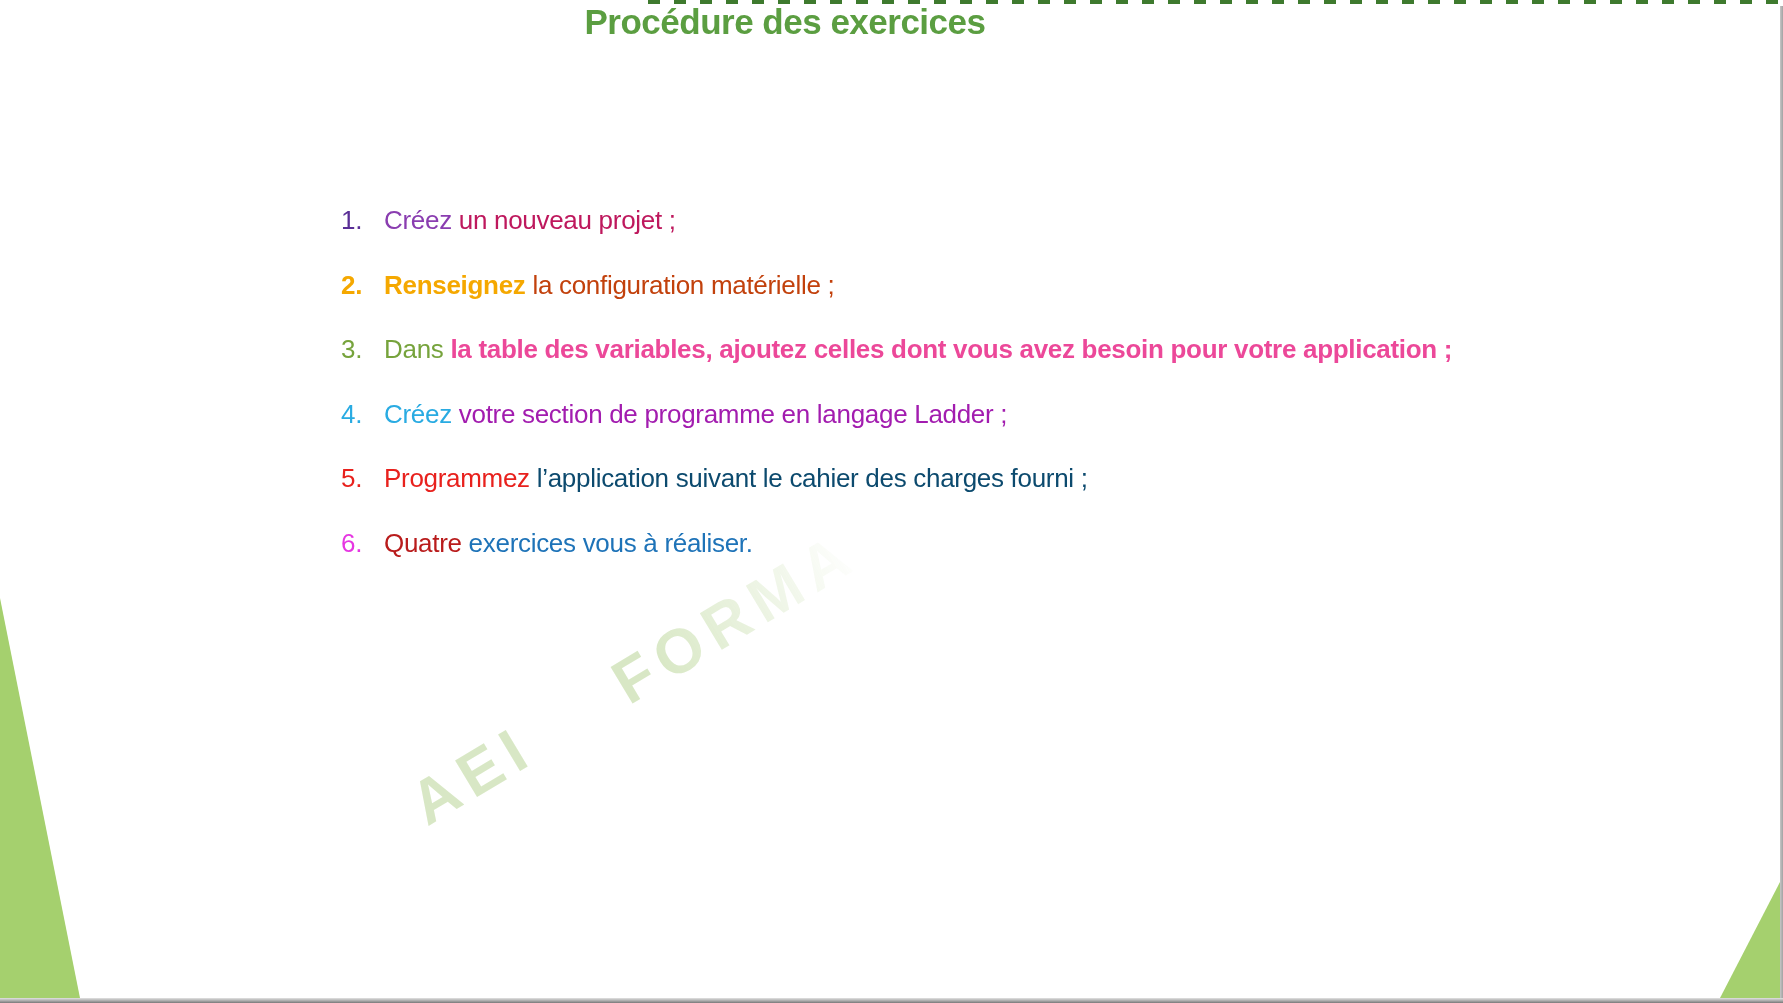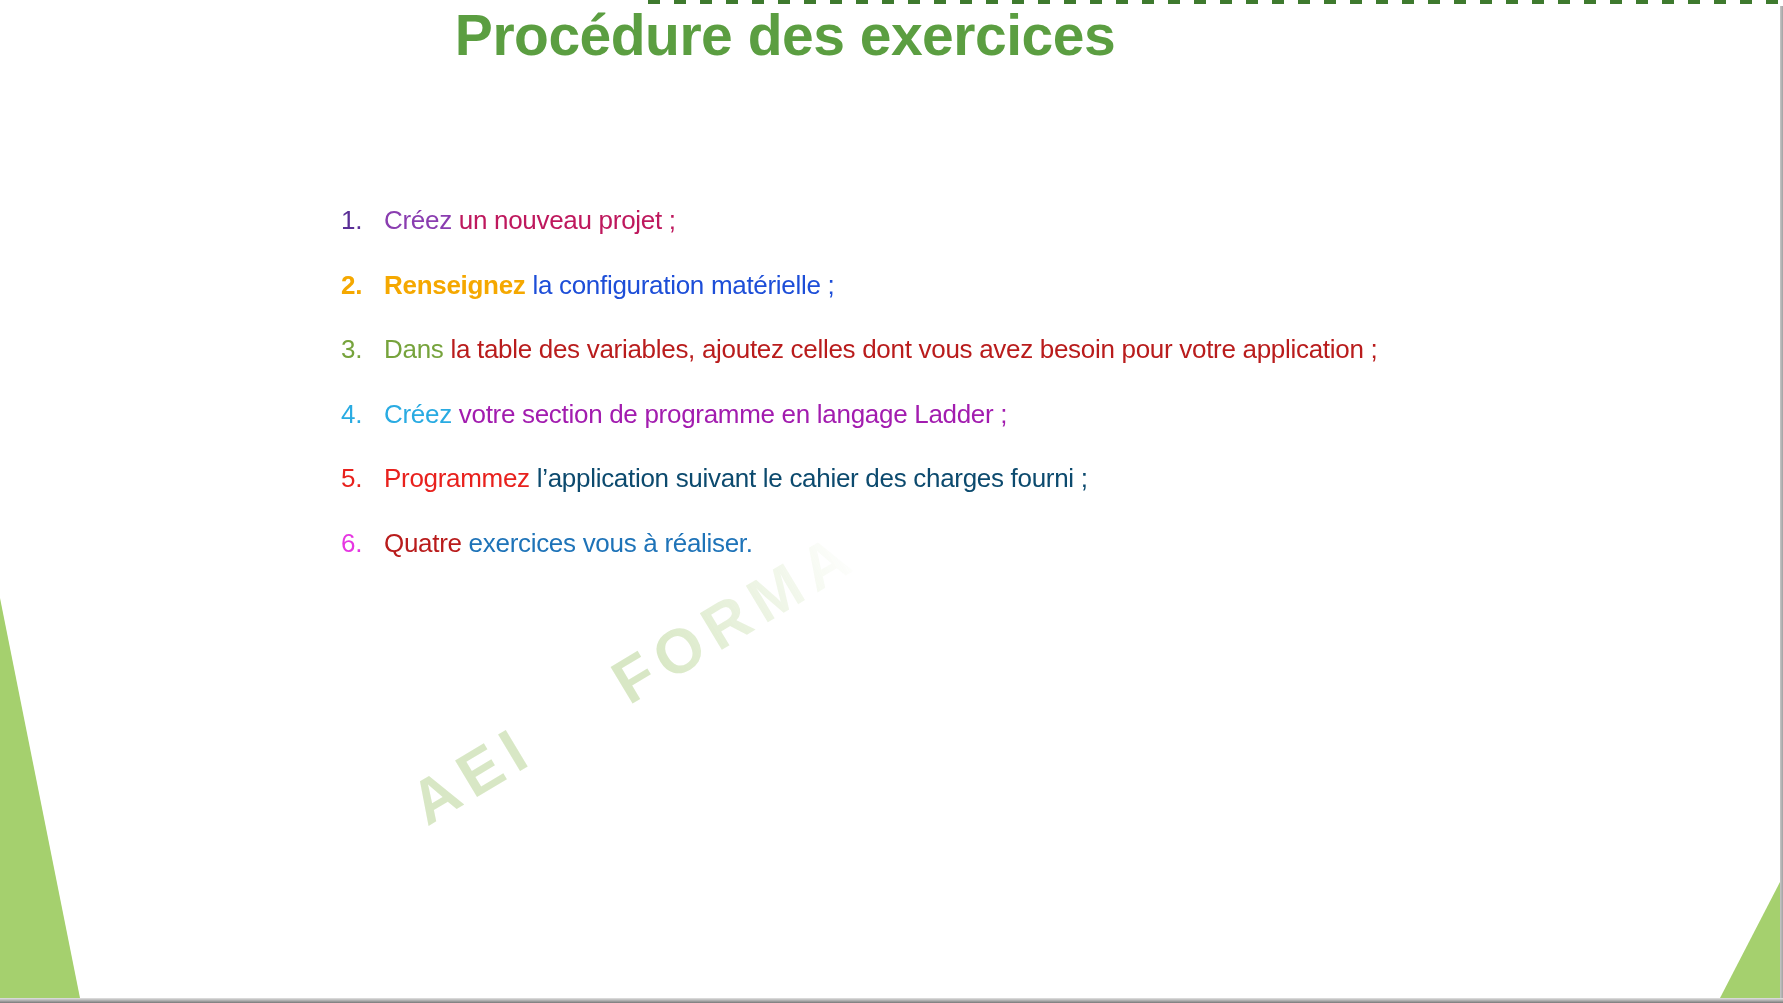--- a/index.html
+++ b/index.html
@@ -16,21 +16,21 @@
   }
 
   
   .title {
     position: absolute;
     top: 2px;
     left: 0;
     width: 1570px;
     margin: 0;
     text-align: center;
-    font-size: 57px;
+    font-size: 35px;
     font-weight: 700;
     letter-spacing: -0.5px;
     z-index: 3;
   }
 
   
   .steps {
     position: absolute;
     left: 341px;
     top: 205px;
@@ -129,25 +129,25 @@
 
   <h1 class="title" style="color: rgb(91, 158, 65);">Procédure des exercices</h1>
 
   <ol class="steps" id="steps">
       <li>
         <span class="num" style="color: rgb(90, 47, 150);">1.</span>
         <span><span style="color: rgb(138, 61, 176);">Créez</span><span style="color: #be185d;"> un nouveau projet ;</span></span>
       </li>
       <li>
         <span class="num" style="color: rgb(245, 168, 0); font-weight: 700;">2.</span>
-        <span><span style="color: rgb(245, 168, 0); font-weight: 700; text-align: right;">Renseignez</span><span style="color: #1d4ed8; margin-top: 20px;"> la configuration matérielle ;</span></span>
+        <span><span style="color: rgb(245, 168, 0); font-weight: 700; text-align: right;">Renseignez</span><span style="color: #c2410c; margin-top: 20px;"> la configuration matérielle ;</span></span>
       </li>
       <li>
         <span class="num" style="color: rgb(118, 163, 60);">3.</span>
-        <span><span style="color: rgb(118, 163, 60);">Dans</span><span style="color: #b91c1c;"> la table des variables, ajoutez celles dont vous avez besoin pour votre application ;</span></span>
+        <span><span style="color: rgb(118, 163, 60);">Dans</span><span style="color: #ec4899; font-weight: bold;"> la table des variables, ajoutez celles dont vous avez besoin pour votre application ;</span></span>
       </li>
       <li>
         <span class="num" style="color: rgb(41, 171, 226);">4.</span>
         <span><span style="color: rgb(41, 171, 226);">Créez</span><span style="color: #a21caf;"> votre section de programme en langage Ladder ;</span></span>
       </li>
       <li>
         <span class="num" style="color: rgb(232, 33, 29);">5.</span>
         <span><span style="color: rgb(232, 33, 29);">Programmez</span><span style="color: #0c4a6e;"> l’application suivant le cahier des charges fourni ;</span></span>
       </li>
       <li>

